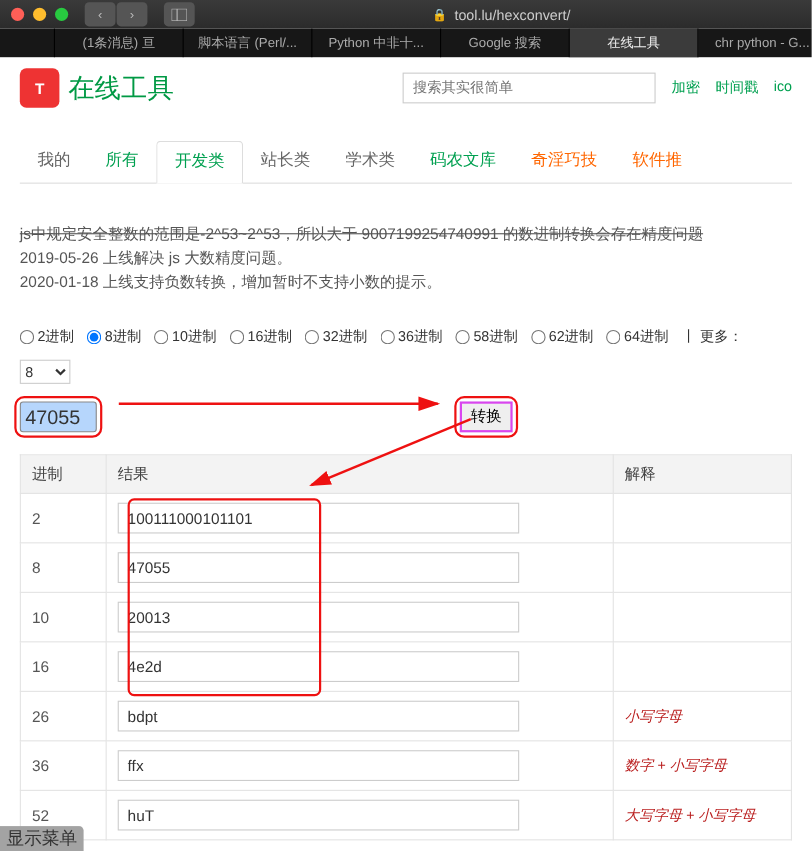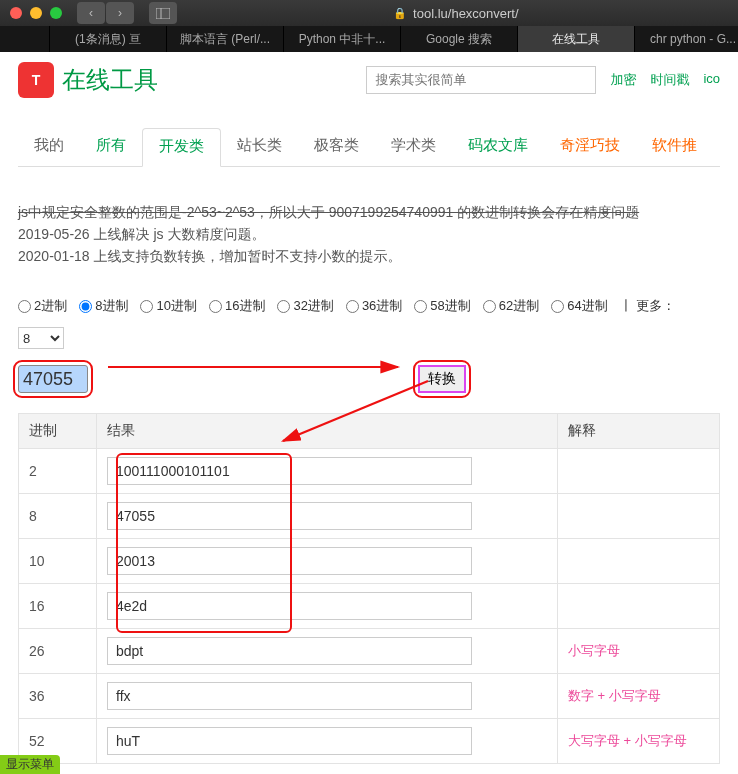--- a/index.html
+++ b/index.html
@@ -132,37 +132,37 @@
   table.results {
     width:100%; border-collapse:collapse; margin-top:20px;
     font-size:14px;
   }
   table.results th, table.results td {
     border:1px solid #e3e3e3; padding:8px 10px; text-align:left;
     vertical-align:middle;
   }
   table.results th { background:#f3f3f3; font-weight:normal; color:#444; }
   td.base-col { width:78px; color:#555; }
-  td.expl-col { width:162px; color:#ec4899; font-size:13px; }
+  td.expl-col { width:162px; color:#b91c1c; font-size:13px;font-style:italic; }
   .result-field {
     width:365px; height:28px;
     border:1px solid #ccc; padding:0 8px; font-size:14px; color:#333;
   }
   .group-hl {
     position:absolute; border:2px solid #e11; border-radius:6px;
     pointer-events:none;
   }
   .table-wrap { position:relative; }
   
   svg.arrows { position:absolute; pointer-events:none; }
   
   .status-badge {
     position:fixed; left:0; bottom:0;
-    background:#84cc16; color:#333;
-    font-size:12px; padding:1px 6px; border-radius:0 4px 0 0;
+    background:#a3a3a3; color:#333;
+    font-size:16px; padding:1px 6px; border-radius:0 4px 0 0;
   }
 </style>
 </head>
 <body>
 
 <div class="mac-titlebar">
   <div class="traffic">
     <div class="tl close"></div>
     <div class="tl min"></div>
     <div class="tl max"></div>
@@ -207,21 +207,20 @@
         <span>ico</span>
       </div>
     </div>
   </div>
 
   <div class="nav-row">
     <div class="nav-item">我的</div>
     <div class="nav-item green">所有</div>
     <div class="nav-item active">开发类</div>
     <div class="nav-item">站长类</div>
-    <div class="nav-item">极客类</div>
     <div class="nav-item">学术类</div>
     <div class="nav-item green">码农文库</div>
     <div class="nav-item orange">奇淫巧技</div>
     <div class="nav-item orange">软件推</div>
   </div>
 
   <div class="desc">
     <div class="line1">js中规定安全整数的范围是-2^53~2^53，所以大于 9007199254740991 的数进制转换会存在精度问题</div>
     <div>2019-05-26 上线解决 js 大数精度问题。</div>
     <div>2020-01-18 上线支持负数转换，增加暂时不支持小数的提示。</div>

